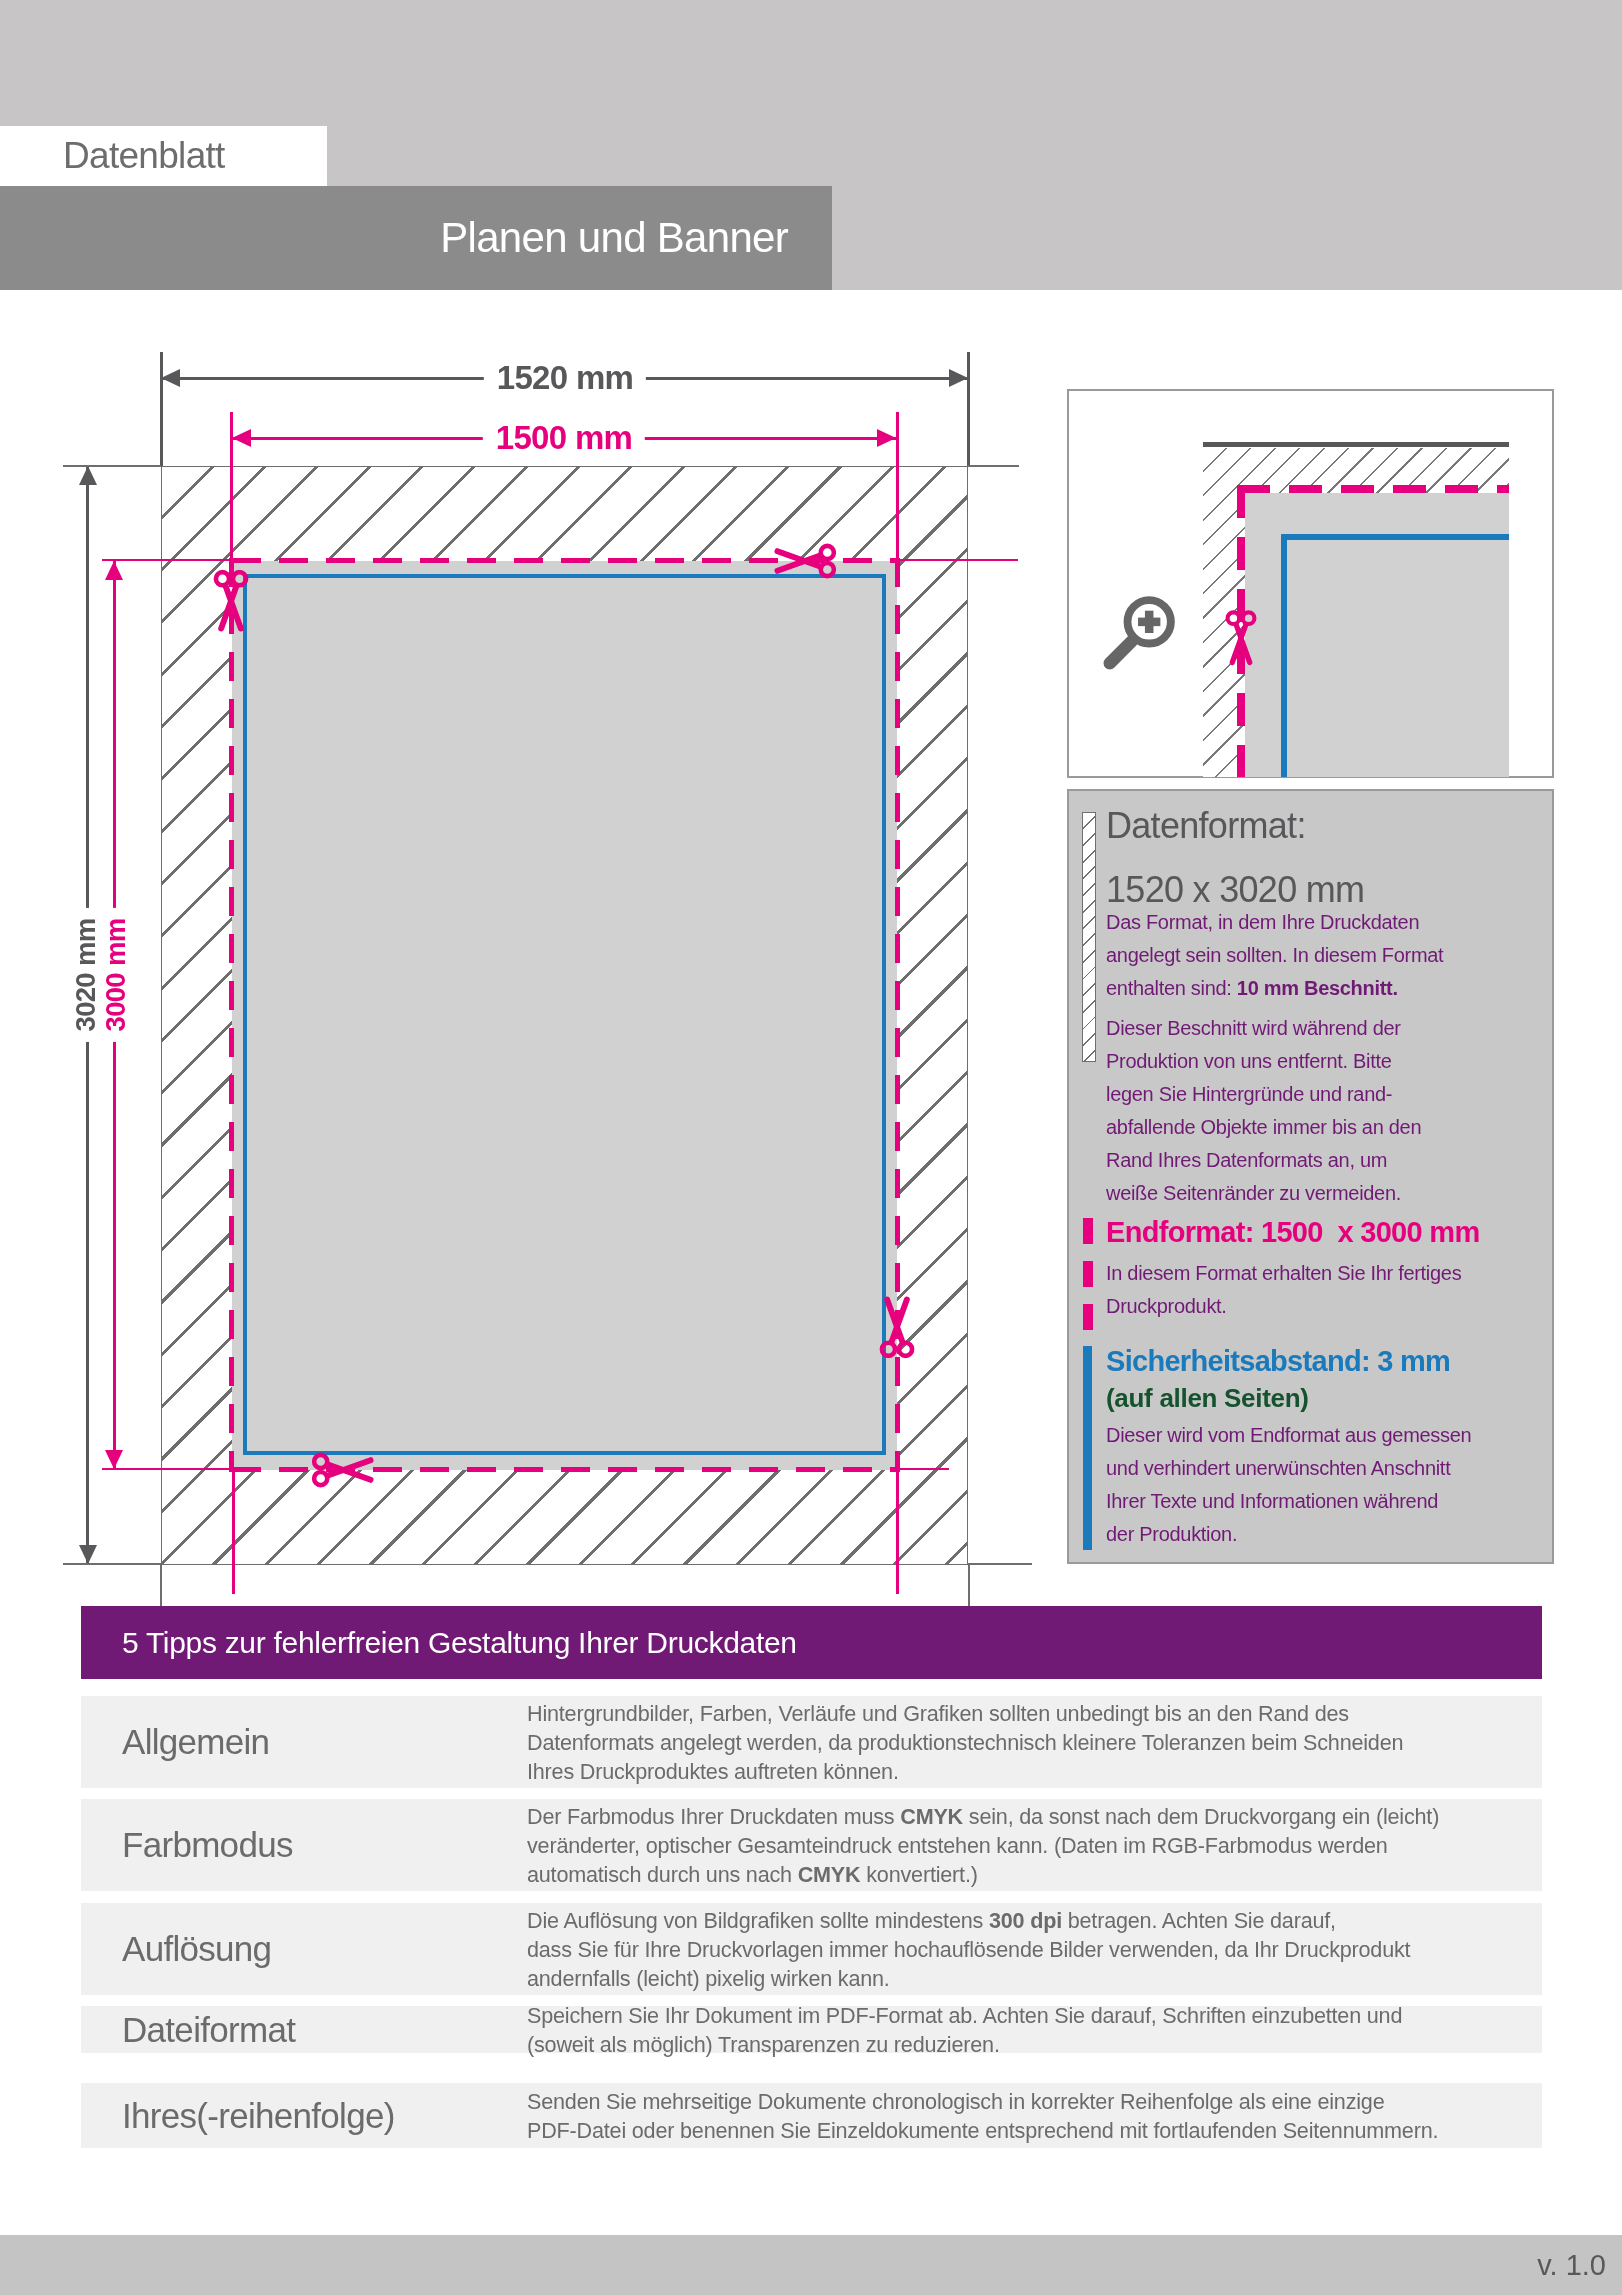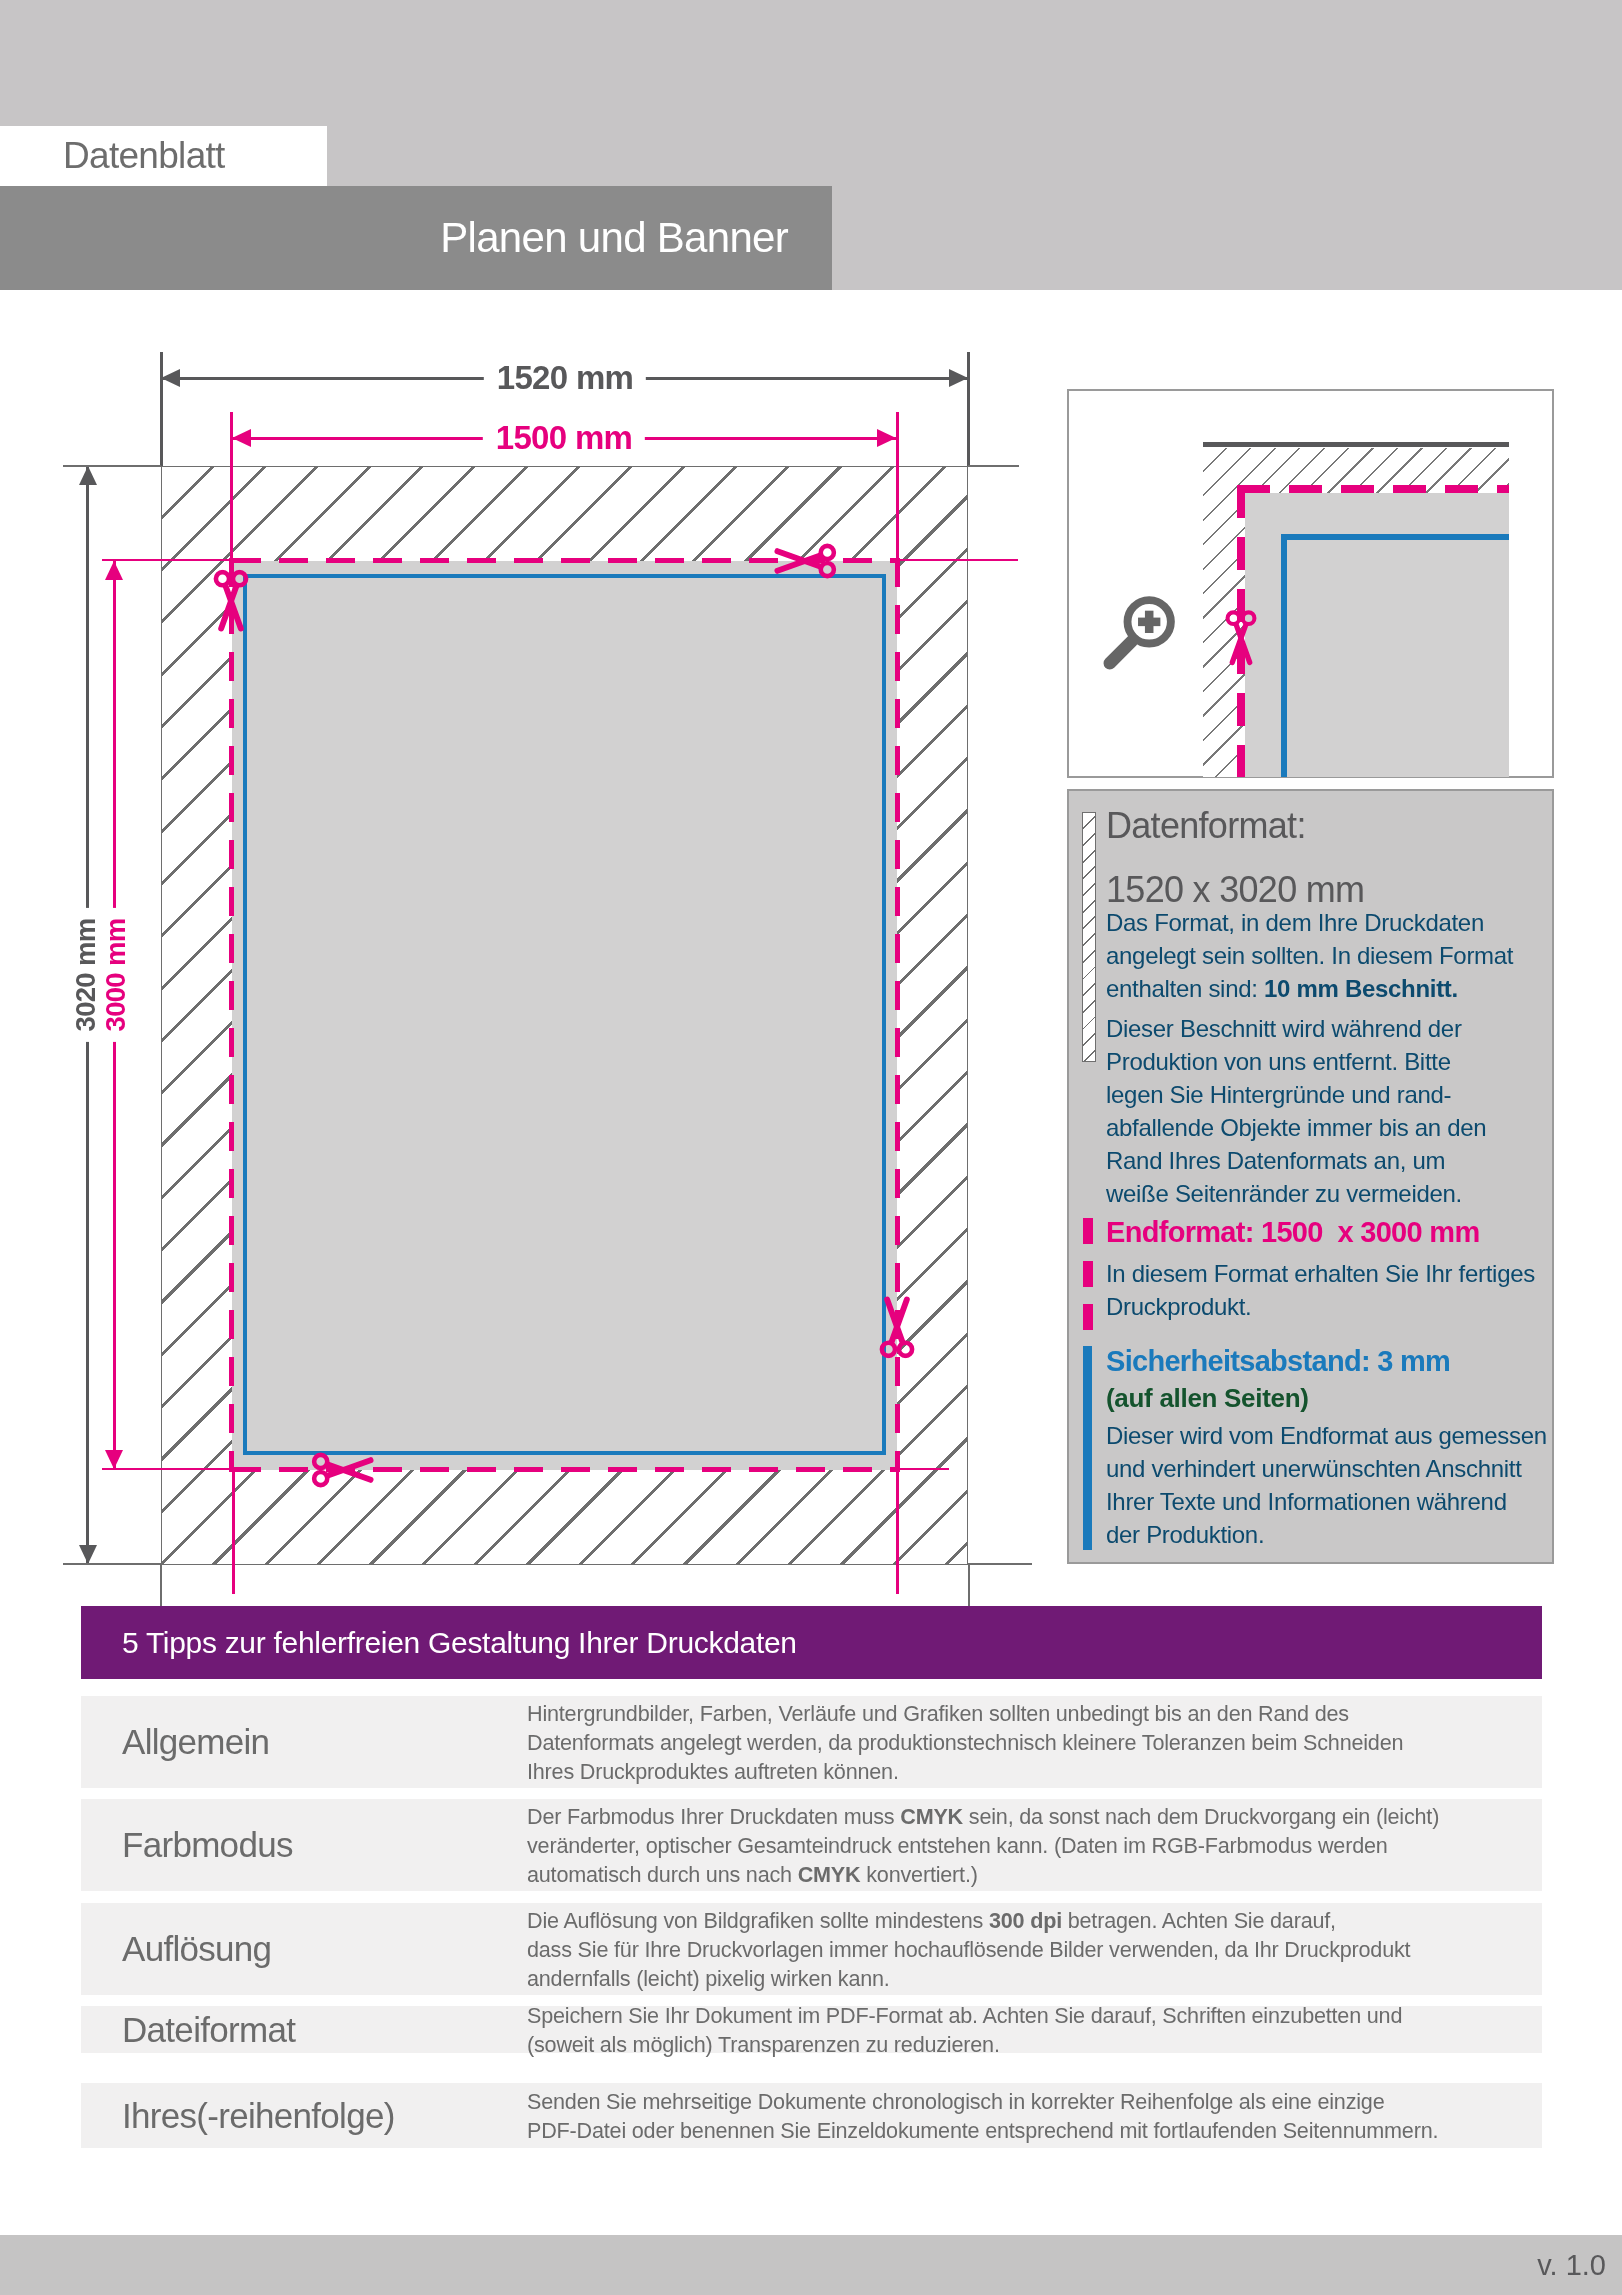--- a/index.html
+++ b/index.html
@@ -57,21 +57,21 @@
   .mini-fill{left:1245px;top:493px;width:264px;height:284px;background:#d2d1d1;}
   .mini-blue-h{left:1281px;top:534px;width:228px;height:5.9px;background:#1a7abc;}
   .mini-blue-v{left:1281px;top:534px;width:5.9px;height:243px;background:#1a7abc;}
 
   
   .info-panel{left:1067px;top:789px;width:487px;height:775px;background:#c9c8c8;border:2px solid #9a9a9a;box-sizing:border-box;}
   .info-panel .hatch-chip{left:13px;top:21px;width:14.4px;height:250px;background:
       repeating-linear-gradient(135deg, rgba(0,0,0,0) 0 10.5px, #6f6f6f 10.5px 11.8px);
       background-color:#ffffff;border:1.3px solid #6f6f6f;box-sizing:border-box;}
   .ip-h1{left:37px;font-size:36px;font-weight:normal;color:#58585a;letter-spacing:-0.7px;white-space:pre-line;}
-  .ip-p{left:37px;font-size:24px;line-height:33px;color:#0c4a6e;white-space:pre-line;letter-spacing:-0.3px;}
+  .ip-p{left:37px;font-size:20px;line-height:33px;color:#701a75;white-space:pre-line;letter-spacing:-0.3px;}
   .ip-ef-title{left:37px;top:425px;font-size:29px;font-weight:bold;color:#e6007e;white-space:pre;letter-spacing:-0.7px;}
   .ef-marker{left:14.4px;top:427px;width:9.8px;height:113px;background:repeating-linear-gradient(180deg,#e6007e 0 26px,rgba(0,0,0,0) 26px 43px);}
   .ip-sb-title{left:37px;top:554px;font-size:29px;font-weight:bold;color:#1a7abc;letter-spacing:-0.7px;}
   .ip-sb-sub{left:37px;top:592px;font-size:26px;font-weight:bold;color:#14532d;letter-spacing:-0.3px;}
   .sb-marker{left:14.4px;top:555px;width:8.5px;height:204px;background:#1a7abc;}
 
   
   .tips-bar{left:81px;top:1606px;width:1461px;height:73px;background:#701a75;}
   .tips-bar span{display:block;padding-left:41px;line-height:73px;font-size:30px;color:#ffffff;letter-spacing:-0.3px;}
   .tip-row{left:81px;width:1461px;background:#f1f0f0;}

